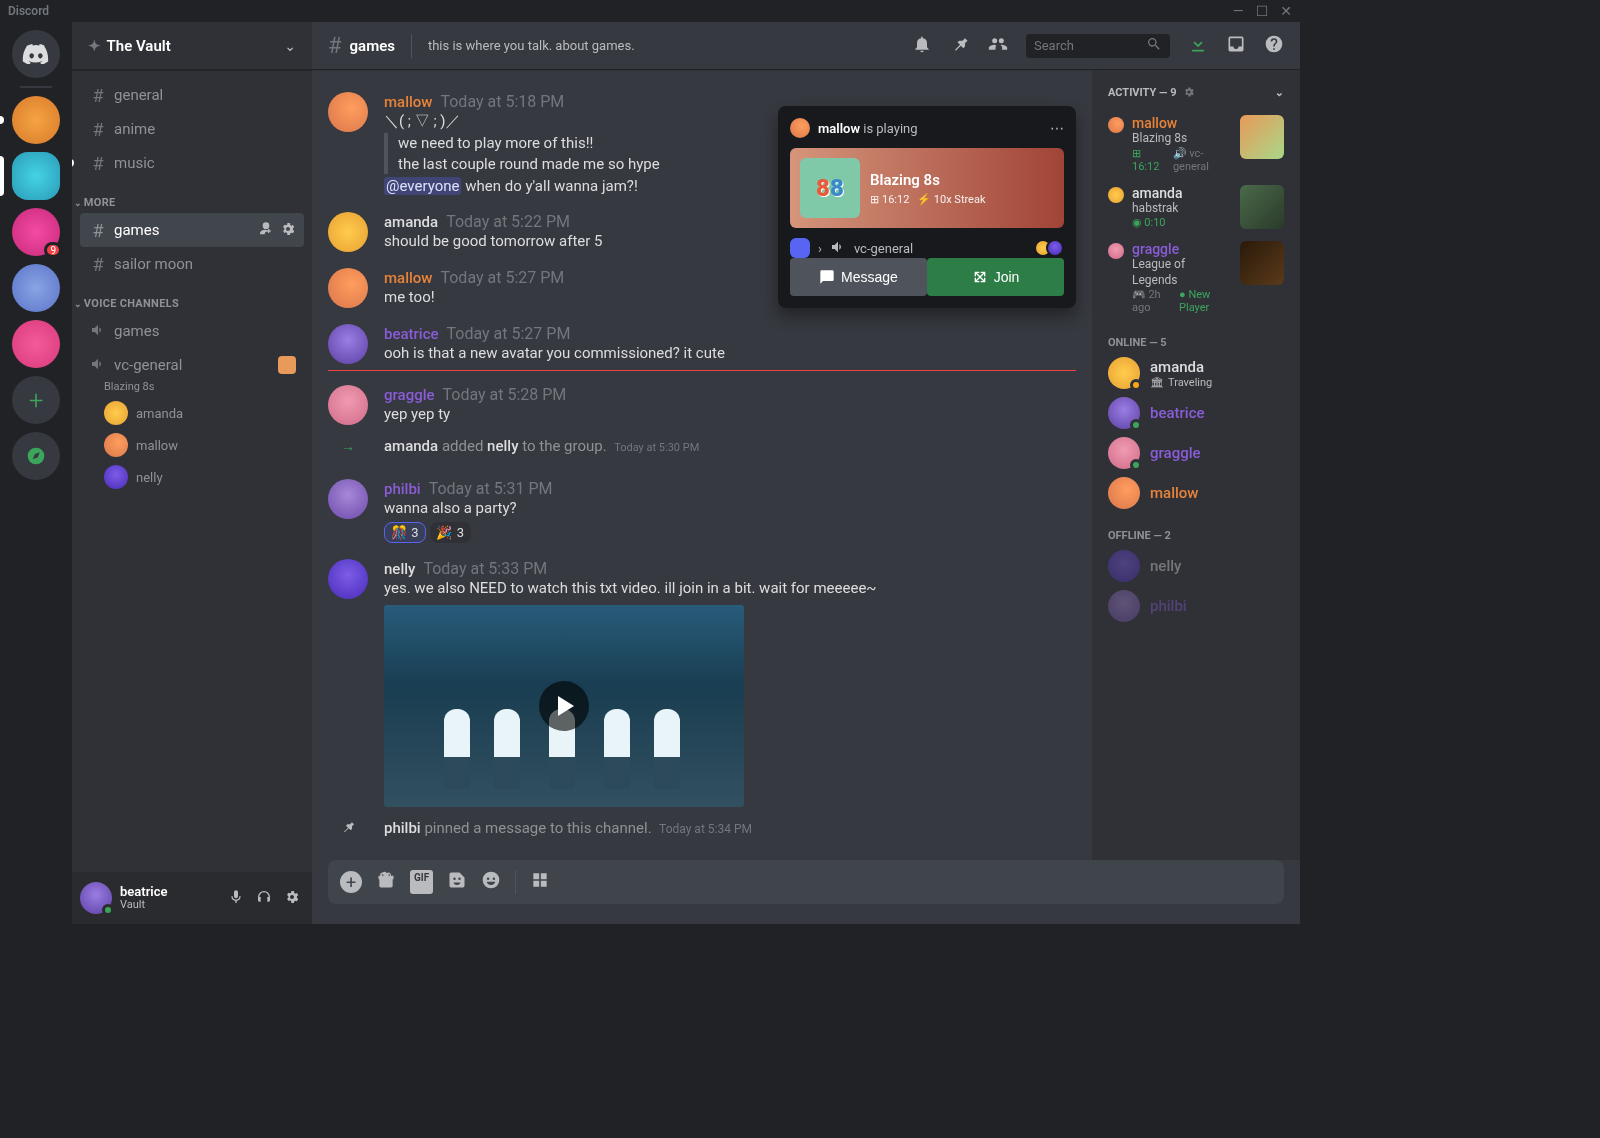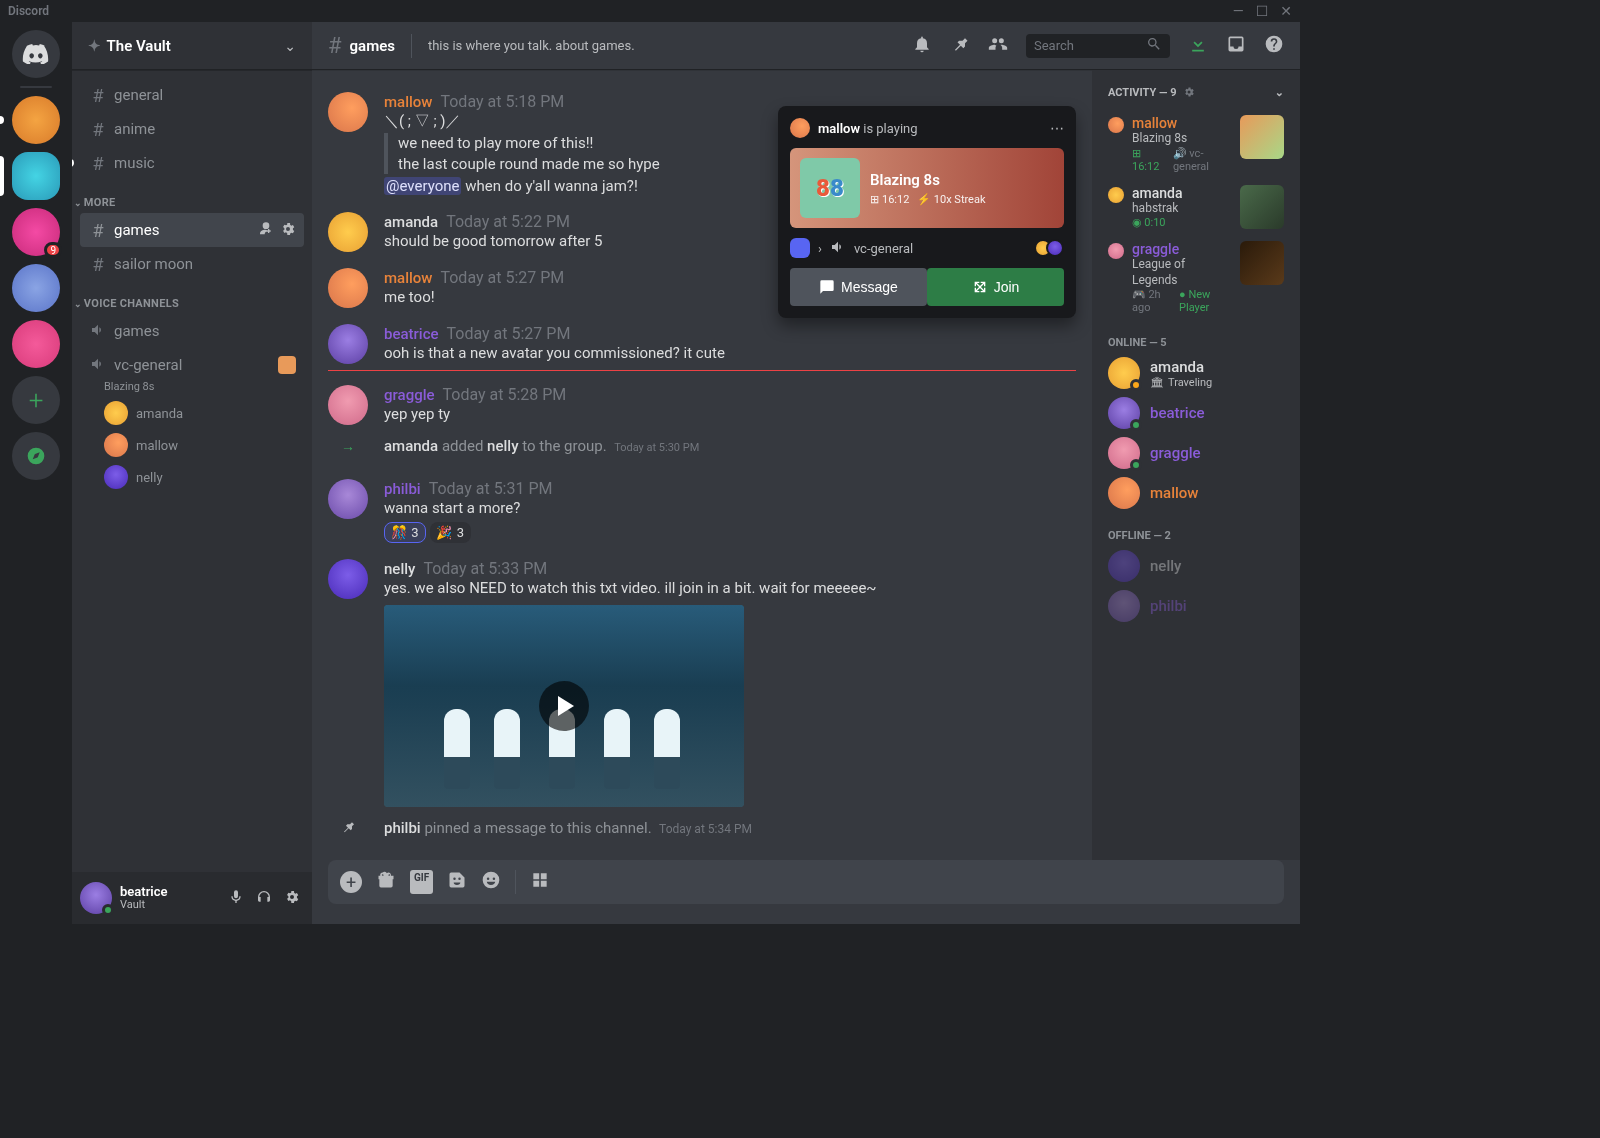--- a/index.html
+++ b/index.html
@@ -365,21 +365,21 @@
   display: flex;
   align-items: center;
   gap: 8px;
   margin-top: 10px;
   font-size: 13px;
   color: #b9bbbe;
 }
 .activity-vc-row .server-thumb { width: 20px; height: 20px; border-radius: 6px; background: #5865f2; }
 .activity-vc-row .facepile { margin-left: auto; display: flex; }
 .activity-vc-row .facepile .fp { width: 18px; height: 18px; border-radius: 50%; border: 2px solid #18191c; margin-left: -6px; }
-.activity-buttons { display: flex; gap: 0; margin-top: 10px; }
+.activity-buttons { display: flex; gap: 0; margin-top: 0; }
 .activity-buttons button {
   flex: 1;
   height: 38px;
   border-radius: 4px;
   border: none;
   font-size: 14px;
   font-weight: 500;
   cursor: pointer;
   display: flex;
   align-items: center;
@@ -816,21 +816,21 @@
           </div>
         </div>
 
         <div class="message">
           <div class="avatar av-philbi"></div>
           <div class="content">
             <div class="header">
               <span class="author c-philbi">philbi</span>
               <span class="timestamp">Today at 5:31 PM</span>
             </div>
-            <div class="body">wanna start a more?</div>
+            <div class="body">wanna also a party?</div>
             <div class="reactions">
               <div class="reaction me">
                   <span>🎊</span>
                   <span>3</span>
                 </div>
               <div class="reaction">
                   <span>🎉</span>
                   <span>3</span>
                 </div>
             </div>

